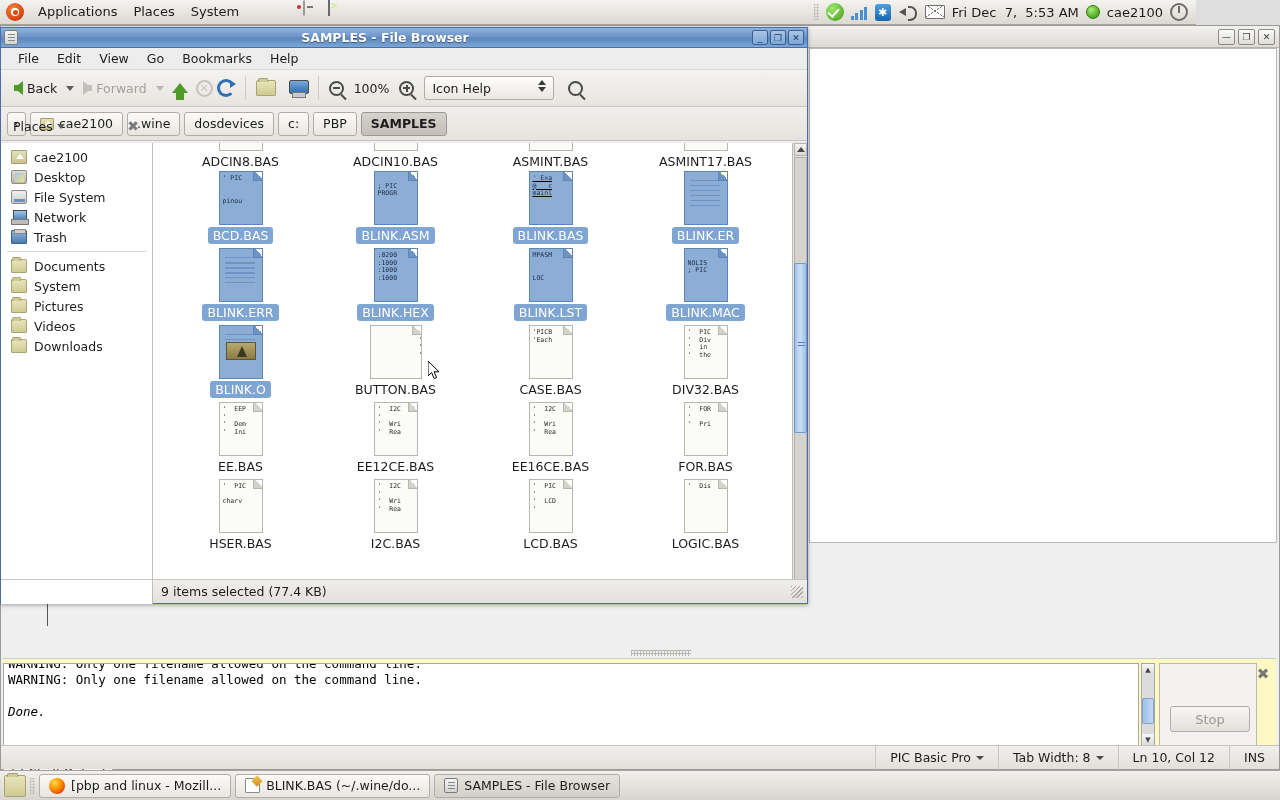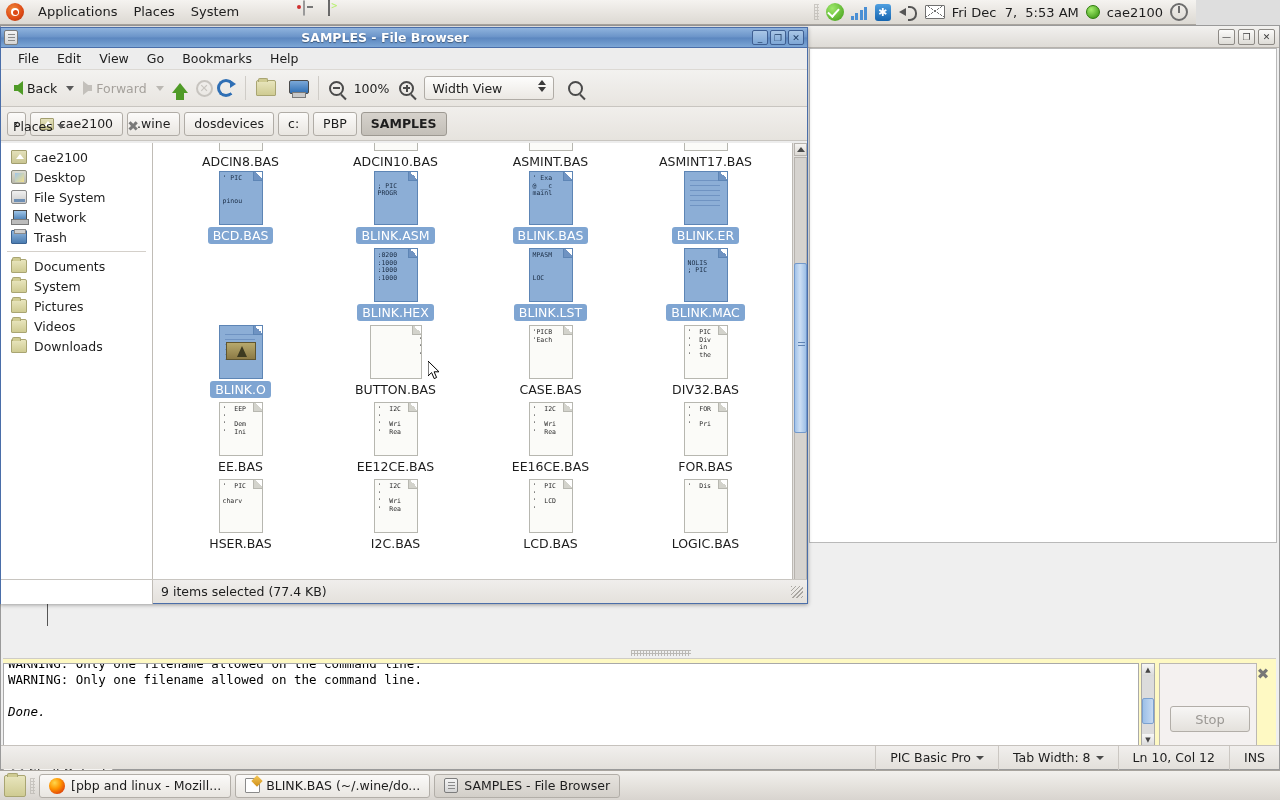--- a/index.html
+++ b/index.html
@@ -476,21 +476,21 @@
       <span class="tb-sep"></span>
       <span class="mag">
           <span class="minus"></span>
         </span>
       <span id="zoom-level">100%</span>
       <span class="mag">
           <span class="plus-h"></span>
           <span class="plus-v"></span>
         </span>
       <span id="view-select">
-        <span>Width View</span>
+        <span>Icon Help</span>
         <span class="spin">
           <span class="spin-up"></span>
             <span class="spin-dn"></span>
         </span>
       </span>
       <span id="search-btn" class="mag"></span>
     </div>
 
     <div id="fb-pathbar">
       <span class="crumb nav">‹</span>
@@ -582,31 +582,37 @@
 
 pinou</div>
               <div><span class="file-label sel">BCD.BAS</span></div>
             </div>
             <div class="file-cell" style="left: 165px; top: 28px;">
               <div class="file-thumb sel" style="white-space: pre;">
 ; PIC
 PROGR</div>
               <div><span class="file-label sel">BLINK.ASM</span></div>
             </div>
-            <div class="file-cell" style="left: 320px; top: 28px;">
+            <div class="file-cell" style="left: 320px; top: 28px; text-decoration: underline;">
               <div class="file-thumb sel" style="white-space: pre;">' Exa
 @ __c
 mainl</div>
               <div><span class="file-label sel">BLINK.BAS</span></div>
             </div>
             <div class="file-cell" style="left: 475px; top: 28px;">
               <div class="file-thumb sel lines">
                 <span class="lines-in"></span>
               </div>
               <div><span class="file-label sel">BLINK.ER</span></div>
+            </div>
+            <div class="file-cell" style="left: 10px; top: 105px;">
+              <div class="file-thumb sel lines">
+                <span class="lines-in"></span>
+              </div>
+              <div><span class="file-label sel">BLINK.ERR</span></div>
             </div>
             <div class="file-cell" style="left: 165px; top: 105px;">
               <div class="file-thumb sel" style="white-space: pre;">:0200
 :1000
 :1000
 :1000</div>
               <div><span class="file-label sel">BLINK.HEX</span></div>
             </div>
             <div class="file-cell" style="left: 320px; top: 105px;">
               <div class="file-thumb sel" style="white-space: pre;">MPASM

